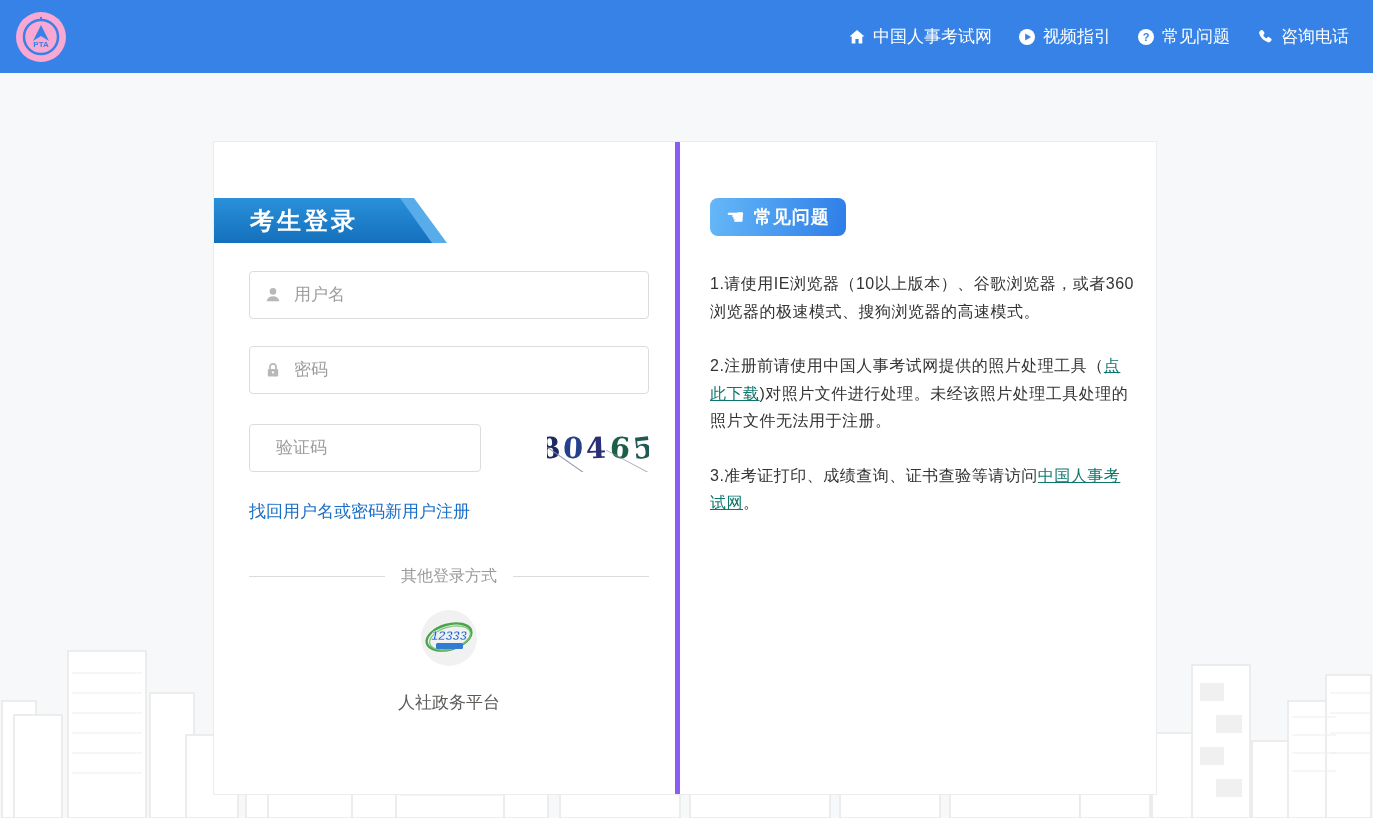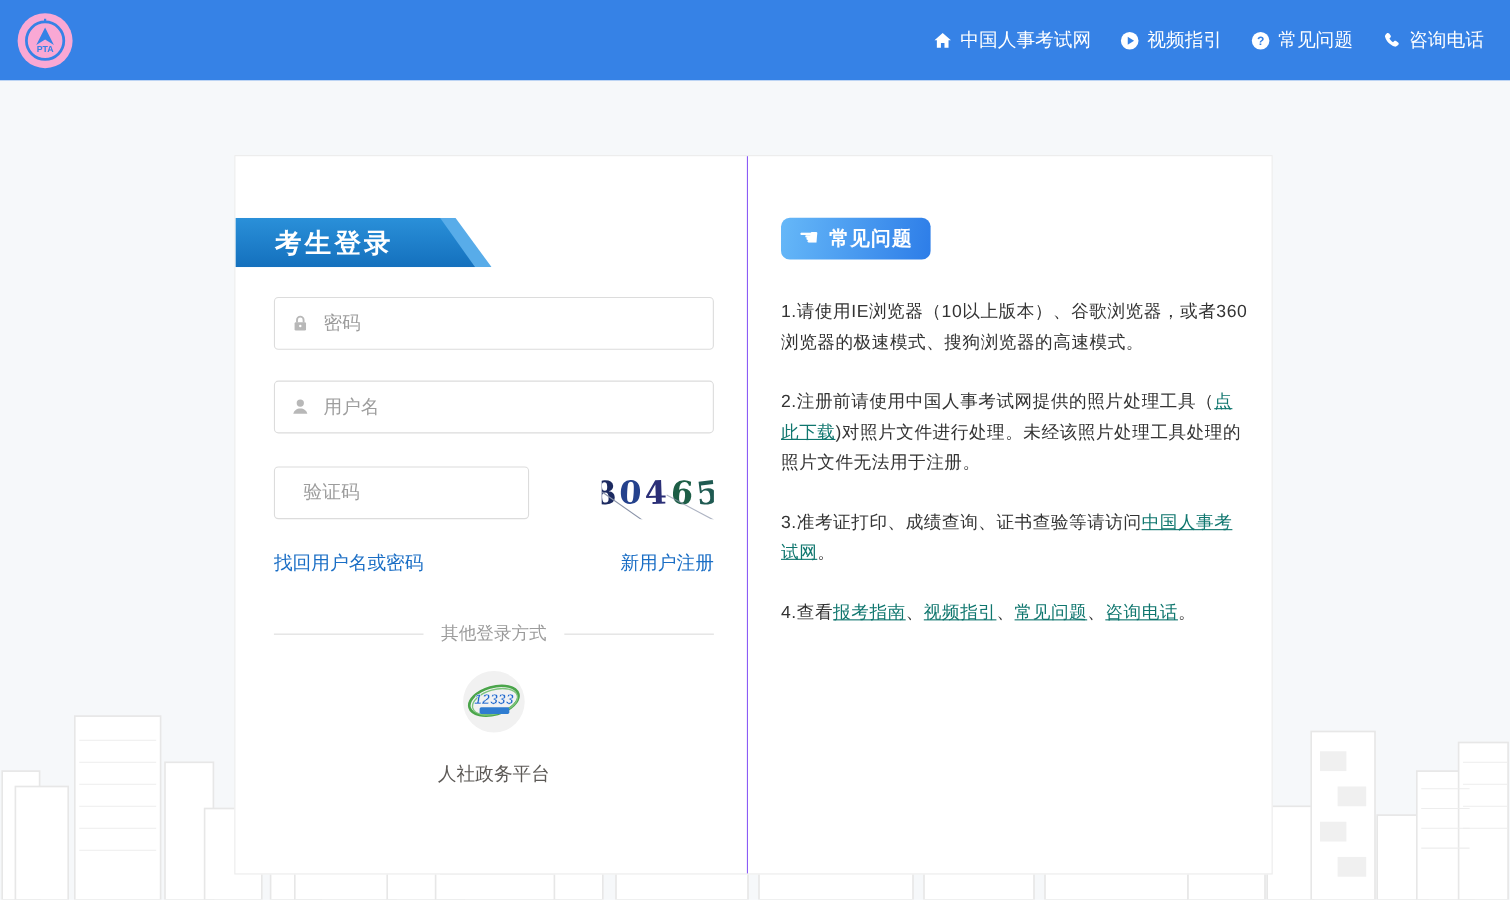--- a/index.html
+++ b/index.html
@@ -58,21 +58,21 @@
   
   .card {
     position: absolute;
     left: 213px; top: 141px;
     width: 944px; height: 654px;
     background: #fff;
     border: 1px solid #ececec;
     z-index: 2;
     display: flex;
   }
-  .left-col { width: 470px; border-right: 1px solid #8b5cf6; position: relative; }
+  .left-col { width: 470px; border-right: 5px solid #8b5cf6; position: relative; }
   .right-col { flex: 1; padding: 56px 22px 0 30px; }
 
   
   .ribbon { position: relative; margin-top: 56px; height: 45px; width: 235px; }
   .ribbon-back {
     position: absolute; inset: 0;
     background: #58ace9;
     clip-path: polygon(0 0, 200px 0, 233px 100%, 0 100%);
   }
   .ribbon-front {
@@ -133,21 +133,21 @@
     background: #2d82ca;
     border: none; border-radius: 3px;
     color: #fff; font-size: 19px; letter-spacing: 6px;
     font-family: inherit;
     cursor: pointer;
     display: block;
   }
   .links-row {
     width: 400px;
     margin-top: 28px;
-    display: flex; justify-content: space-between;
+    display: flex; 
     font-size: 17px;
   }
   .links-row a { color: #1a6ec5; text-decoration: none; cursor: pointer; }
 
   .divider {
     width: 400px;
     margin-top: 43px;
     display: flex; align-items: center;
     color: #9b9b9b; font-size: 16px;
   }
@@ -288,35 +288,35 @@
 
 <div class="card">
 
   <div class="left-col">
     <div class="ribbon">
       <div class="ribbon-back"></div>
       <div class="ribbon-front">考生登录</div>
     </div>
 
     <div class="form">
+      <div class="field f-user">
+        <svg width="18" height="18" viewBox="0 0 18 18">
+          <circle cx="9" cy="5.4" r="3.3" fill="#b8b8b8"></circle>
+          <path d="M2.6 15.2c.6-3.1 3.2-4.9 6.4-4.9s5.8 1.8 6.4 4.9z" fill="#b8b8b8"></path>
+        </svg>
+        <input type="text" placeholder="用户名" style="">
+      </div>
+
       <div class="field f-pass">
         <svg width="18" height="18" viewBox="0 0 18 18">
           <rect x="3.8" y="8" width="10.4" height="7.5" rx="1.2" fill="#b8b8b8"></rect>
           <path d="M6 8.2V5.8a3 3 0 0 1 6 0v2.4" fill="none" stroke="#b8b8b8" stroke-width="1.7"></path>
           <circle cx="9" cy="11.4" r="1.1" fill="#fff"></circle>
         </svg>
         <input type="password" placeholder="密码" style="">
-      </div>
-
-      <div class="field f-user">
-        <svg width="18" height="18" viewBox="0 0 18 18">
-          <circle cx="9" cy="5.4" r="3.3" fill="#b8b8b8"></circle>
-          <path d="M2.6 15.2c.6-3.1 3.2-4.9 6.4-4.9s5.8 1.8 6.4 4.9z" fill="#b8b8b8"></path>
-        </svg>
-        <input type="text" placeholder="用户名" style="">
       </div>
 
       <div class="captcha-row">
         <div class="field">
           <svg width="18" height="18" viewBox="0 0 18 18">
             <path d="M9 1.4l6.2 2.1v4.6c0 3.9-2.7 6.8-6.2 7.7-3.5-.9-6.2-3.8-6.2-7.7V3.5z" fill="#b8b8b8"></path>
             <polyline points="5.8,8.8 8.1,11.1 12.4,6.6" fill="none" stroke="#fff" stroke-width="1.7"></polyline>
           </svg>
           <input type="text" placeholder="验证码" style="">
         </div>
@@ -360,16 +360,15 @@
     <div class="tips-title-row">
       <button class="faq-btn">
         <span class="hand-icon">☚</span>
         <span>常见问题</span>
       </button>
     </div>
     <div class="tips-body">
         <p>1.请使用IE浏览器（10以上版本）、谷歌浏览器，或者360浏览器的极速模式、搜狗浏览器的高速模式。</p>
         <p>2.注册前请使用中国人事考试网提供的照片处理工具（<a>点此下载</a>)对照片文件进行处理。未经该照片处理工具处理的照片文件无法用于注册。</p>
         <p>3.准考证打印、成绩查询、证书查验等请访问<a>中国人事考试网</a>。</p>
-        <p>4.查看<a>报考指南</a>、<a>视频指引</a>、<a>常见问题</a>、<a>咨询电话</a>。</p>
       </div>
   </div>
 </div>
 
 </body></html>

